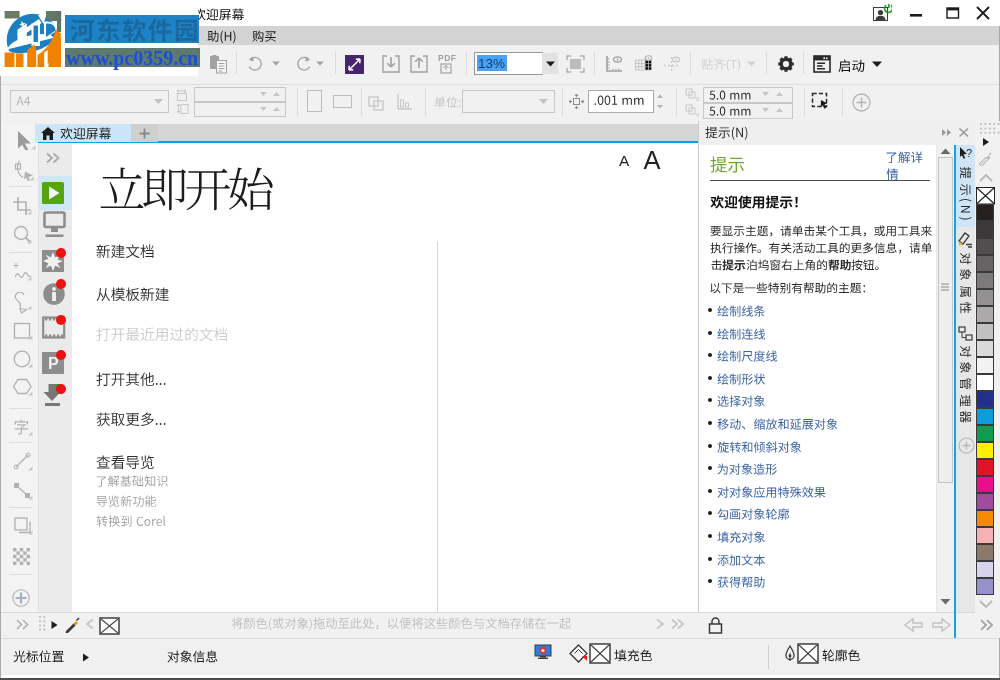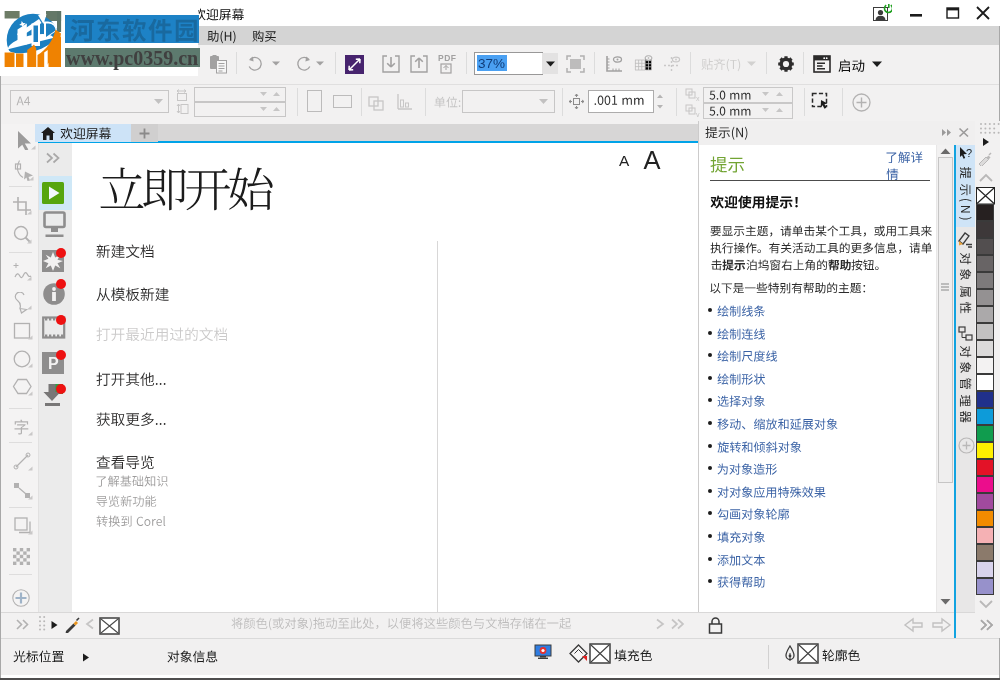--- a/index.html
+++ b/index.html
@@ -81,21 +81,21 @@
   </svg>
 <div style="position:absolute;left:438px;top:53px;font:bold 8.5px 'Liberation Sans',sans-serif;color:#a2a1a1;letter-spacing:.5px">PDF</div>
 <svg style="position:absolute;left:440px;top:62px;" width="13" height="12" viewBox="0 0 13 12">
     <rect x="1" y="2" width="10" height="9" fill="none" stroke="#a2a1a1" stroke-width="1.2"></rect>
     <path d="M3.5 6 L6 3.5 L8.5 6 M6 3.5 V8" stroke="#a2a1a1" fill="none"></path>
   </svg>
 <div style="position:absolute;left:466px;top:52px;width:1px;height:22px;background:#dcdcdc;"></div>
 <div style="position:absolute;left:474px;top:52px;width:69px;height:23px;border:1px solid #999898;background:#ffffff;box-sizing:border-box;"></div>
 <div style="position:absolute;left:542px;top:53px;width:16px;height:21px;background:#e3e2e2;"></div>
 <div style="position:absolute;left:477px;top:55px;width:30px;height:16px;background:#4aa0f2;"></div>
-<div style="position:absolute;left:478px;top:56px;font:13.5px 'Liberation Sans',sans-serif;color:#103c78">37%</div>
+<div style="position:absolute;left:478px;top:56px;font:13.5px 'Liberation Sans',sans-serif;color:#103c78">13%</div>
 <svg style="position:absolute;left:545px;top:60px;" width="12" height="8" viewBox="0 0 12 8">
     <path d="M1 1.5 L5.5 6.5 L10 1.5 Z" fill="#1c1c1c"></path>
   </svg>
 <svg style="position:absolute;left:566px;top:55px;" width="19" height="18" viewBox="0 0 19 18">
     <rect x="4" y="4" width="11" height="10" fill="#bdbcbc"></rect>
 <path d="M1 5 V1 H5 M14 1 H18 V5 M18 13 V17 H14 M5 17 H1 V13" fill="none" stroke="#b1b0b0" stroke-width="1.5"></path>
   </svg>
 <div style="position:absolute;left:594px;top:52px;width:1px;height:22px;background:#dcdcdc;"></div>
 <svg style="position:absolute;left:605px;top:55px;" width="20" height="18" viewBox="0 0 20 18">
     <path d="M2 1 V16 H17" fill="none" stroke="#a2a1a1" stroke-width="1.6"></path>
@@ -819,12 +819,12 @@
 <path d="M27.2 67 V50 C29.5 48.5 32 46.5 34 44.5 L36.2 48 V67 Z" fill="#ef8201"></path>
 <path d="M37.5 67 V55 C46 50 53 41 55.5 29.5 L61 33.5 C59.5 48 53.5 59 45 67 Z" fill="#ef8201"></path>
 <path d="M48.5 67 V47 L61 36.5 V67 Z" fill="#ef8201"></path>
 <path d="M44.2 67 V52.5 l3.5 -2.5 V67 Z" fill="#ffffff"></path>
 </svg>
 <div style="position:absolute;left:65px;top:15px;width:134px;height:27.5px;background:#1d82c6;"></div>
 <svg style="position:absolute;left:70.0px;top:17.5px" width="129" height="26" viewBox="-0.0 -21.5 129 26">
     <path fill="#19699f" d="M0.5 -11.6C1.9 -10.8 4.1 -9.7 5.1 -8.9L6.7 -11.4C5.6 -12.1 3.5 -13.1 2.1 -13.8ZM1.2 -0.1 3.7 1.9C5.1 -0.5 6.7 -3.3 8 -5.9L5.8 -7.8C4.3 -5 2.5 -1.9 1.2 -0.1ZM1.6 -18.4C3 -17.5 5.1 -16.3 6.1 -15.6L7.7 -17.8V-16.5H19V-1.6C19 -1 18.8 -0.9 18.2 -0.8C17.6 -0.8 15.4 -0.8 13.5 -0.9C13.9 -0.1 14.5 1.3 14.6 2.2C17.3 2.2 19.2 2.1 20.4 1.6C21.5 1.2 22 0.3 22 -1.5V-16.5H23.8V-19.4H7.7V-18C6.7 -18.7 4.6 -19.8 3.3 -20.5ZM8.8 -13.9V-3.2H11.4V-4.8H16.9V-13.9ZM11.4 -11.3H14.2V-7.4H11.4Z M31.7 -6.4C30.8 -4.1 29.2 -1.9 27.4 -0.4C28.1 0 29.3 0.9 29.9 1.4C31.7 -0.2 33.5 -2.9 34.6 -5.6ZM42.3 -5.2C44 -3.3 46 -0.6 46.8 1.1L49.5 -0.3C48.6 -2.1 46.5 -4.6 44.7 -6.4ZM27.7 -17.7V-14.9H32.8C32.1 -13.6 31.4 -12.7 31 -12.3C30.2 -11.2 29.7 -10.7 29 -10.5C29.4 -9.6 29.9 -8.1 30.1 -7.5C30.3 -7.7 31.6 -7.9 32.9 -7.9H38V-1.4C38 -1.1 37.9 -1 37.4 -1C37 -0.9 35.7 -1 34.4 -1C34.9 -0.2 35.4 1.2 35.5 2C37.3 2 38.7 1.9 39.7 1.4C40.7 1 41 0.1 41 -1.3V-7.9H47.7L47.7 -10.7H41V-13.8H38V-10.7H33.6C34.5 -12 35.5 -13.4 36.4 -14.9H48.8V-17.7H38.1C38.4 -18.4 38.8 -19.2 39.2 -19.9L35.9 -21C35.5 -19.9 34.9 -18.8 34.4 -17.7Z M65.9 -20.8C65.5 -17.1 64.6 -13.5 62.9 -11.2C63.6 -10.9 64.8 -10 65.3 -9.6C66.2 -10.9 67 -12.7 67.6 -14.7H72.6C72.4 -13.2 72 -11.6 71.8 -10.5L74.1 -10C74.7 -11.8 75.3 -14.5 75.8 -17L73.8 -17.4L73.4 -17.3H68.2C68.4 -18.3 68.6 -19.4 68.8 -20.4ZM67.8 -12.5V-11.3C67.8 -8.2 67.4 -3.3 62.6 0.2C63.3 0.7 64.3 1.6 64.8 2.2C67.1 0.4 68.5 -1.7 69.4 -3.8C70.4 -1.2 71.9 0.9 74.1 2.2C74.5 1.4 75.4 0.3 76 -0.3C73 -1.7 71.3 -5 70.5 -8.8C70.6 -9.7 70.6 -10.5 70.6 -11.2V-12.5ZM54 -7.6C54.3 -7.8 55.2 -8 56.1 -8H58.4V-5.3C56.2 -5 54.2 -4.8 52.6 -4.6L53.2 -1.6L58.4 -2.5V2.1H61V-2.9L63.8 -3.4L63.7 -6.1L61 -5.7V-8H63.4L63.5 -10.6H61V-14H58.4V-10.6H56.7C57.4 -12.1 58 -13.7 58.6 -15.4H63.7V-18.2H59.5L60 -20.2L57.2 -20.8C57 -19.9 56.8 -19 56.6 -18.2H53V-15.4H55.8C55.3 -13.8 54.8 -12.5 54.5 -12C54.1 -10.9 53.7 -10.3 53.1 -10.1C53.4 -9.4 53.9 -8.1 54 -7.6Z M85.7 -8.9V-6.1H92.4V2.2H95.3V-6.1H101.7V-8.9H95.3V-13.2H100.5V-16.1H95.3V-20.5H92.4V-16.1H90.4C90.6 -17 90.9 -17.9 91.1 -18.9L88.2 -19.5C87.7 -16.5 86.6 -13.3 85.3 -11.4C86 -11.1 87.3 -10.4 87.9 -10C88.4 -10.9 88.9 -12 89.4 -13.2H92.4V-8.9ZM83.9 -20.7C82.7 -17.2 80.6 -13.7 78.4 -11.5C79 -10.8 79.8 -9.2 80 -8.5C80.5 -9 81 -9.6 81.5 -10.2V2.2H84.3V-14.6C85.2 -16.3 86.1 -18.1 86.7 -19.8Z M110.6 -15.5V-13.1H121.9V-15.5ZM109.4 -11.4V-9H112.5C112.2 -6.5 111.5 -5 108.7 -4C109.3 -3.6 110 -2.5 110.2 -1.9C113.8 -3.2 114.8 -5.5 115.1 -9H116.7V-5.4C116.7 -3.2 117.2 -2.5 119.2 -2.5C119.6 -2.5 120.5 -2.5 120.9 -2.5C122.4 -2.5 123.1 -3.2 123.3 -6.1C122.6 -6.2 121.6 -6.6 121.1 -7C121.1 -5 121 -4.8 120.6 -4.8C120.4 -4.8 119.8 -4.8 119.7 -4.8C119.3 -4.8 119.3 -4.9 119.3 -5.5V-9H123V-11.4ZM105.8 -19.8V2.2H108.7V1.2H123.7V2.2H126.8V-19.8ZM108.7 -1.6V-17H123.7V-1.6Z"></path>
   </svg>
 <div style="position:absolute;left:65px;top:48px;width:135px;height:19px;background:#5d7a6e;"></div>
-<div style="position:absolute;left:66px;top:46.8px;font:bold 20px 'Liberation Serif',serif;color:#404040;white-space:nowrap">www.pc0359.cn</div>
+<div style="position:absolute;left:66px;top:46.8px;font:bold 20px 'Liberation Serif',serif;color:#1d4ed8;white-space:nowrap">www.pc0359.cn</div>
 </body></html>

